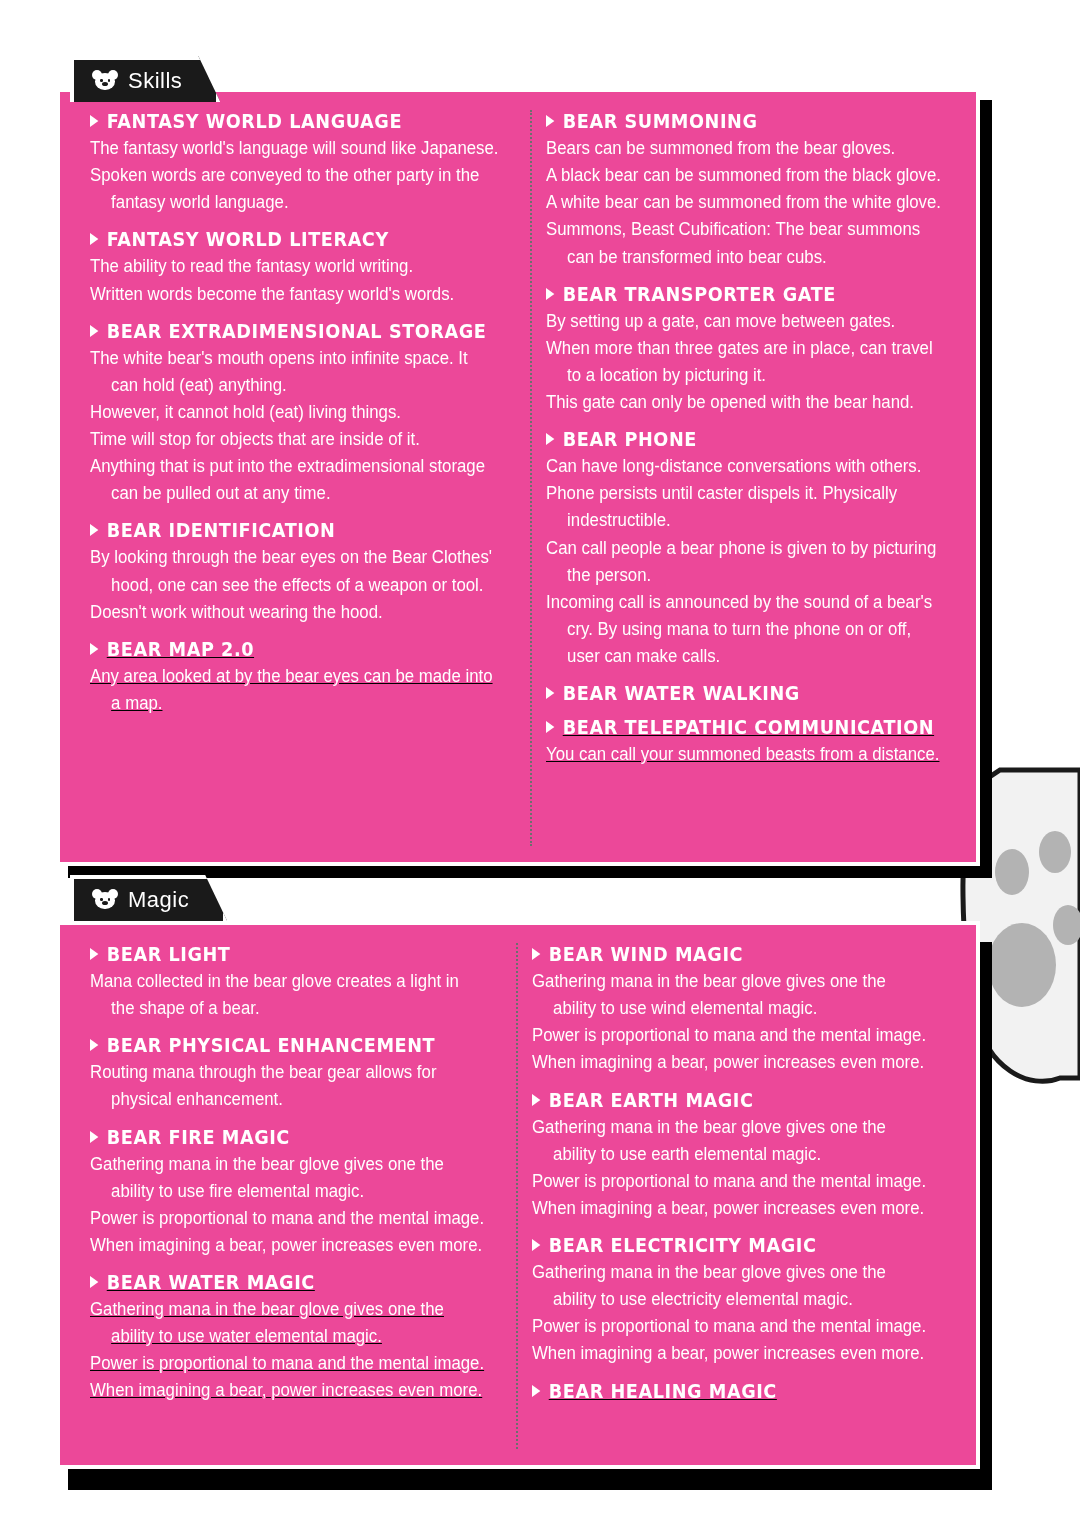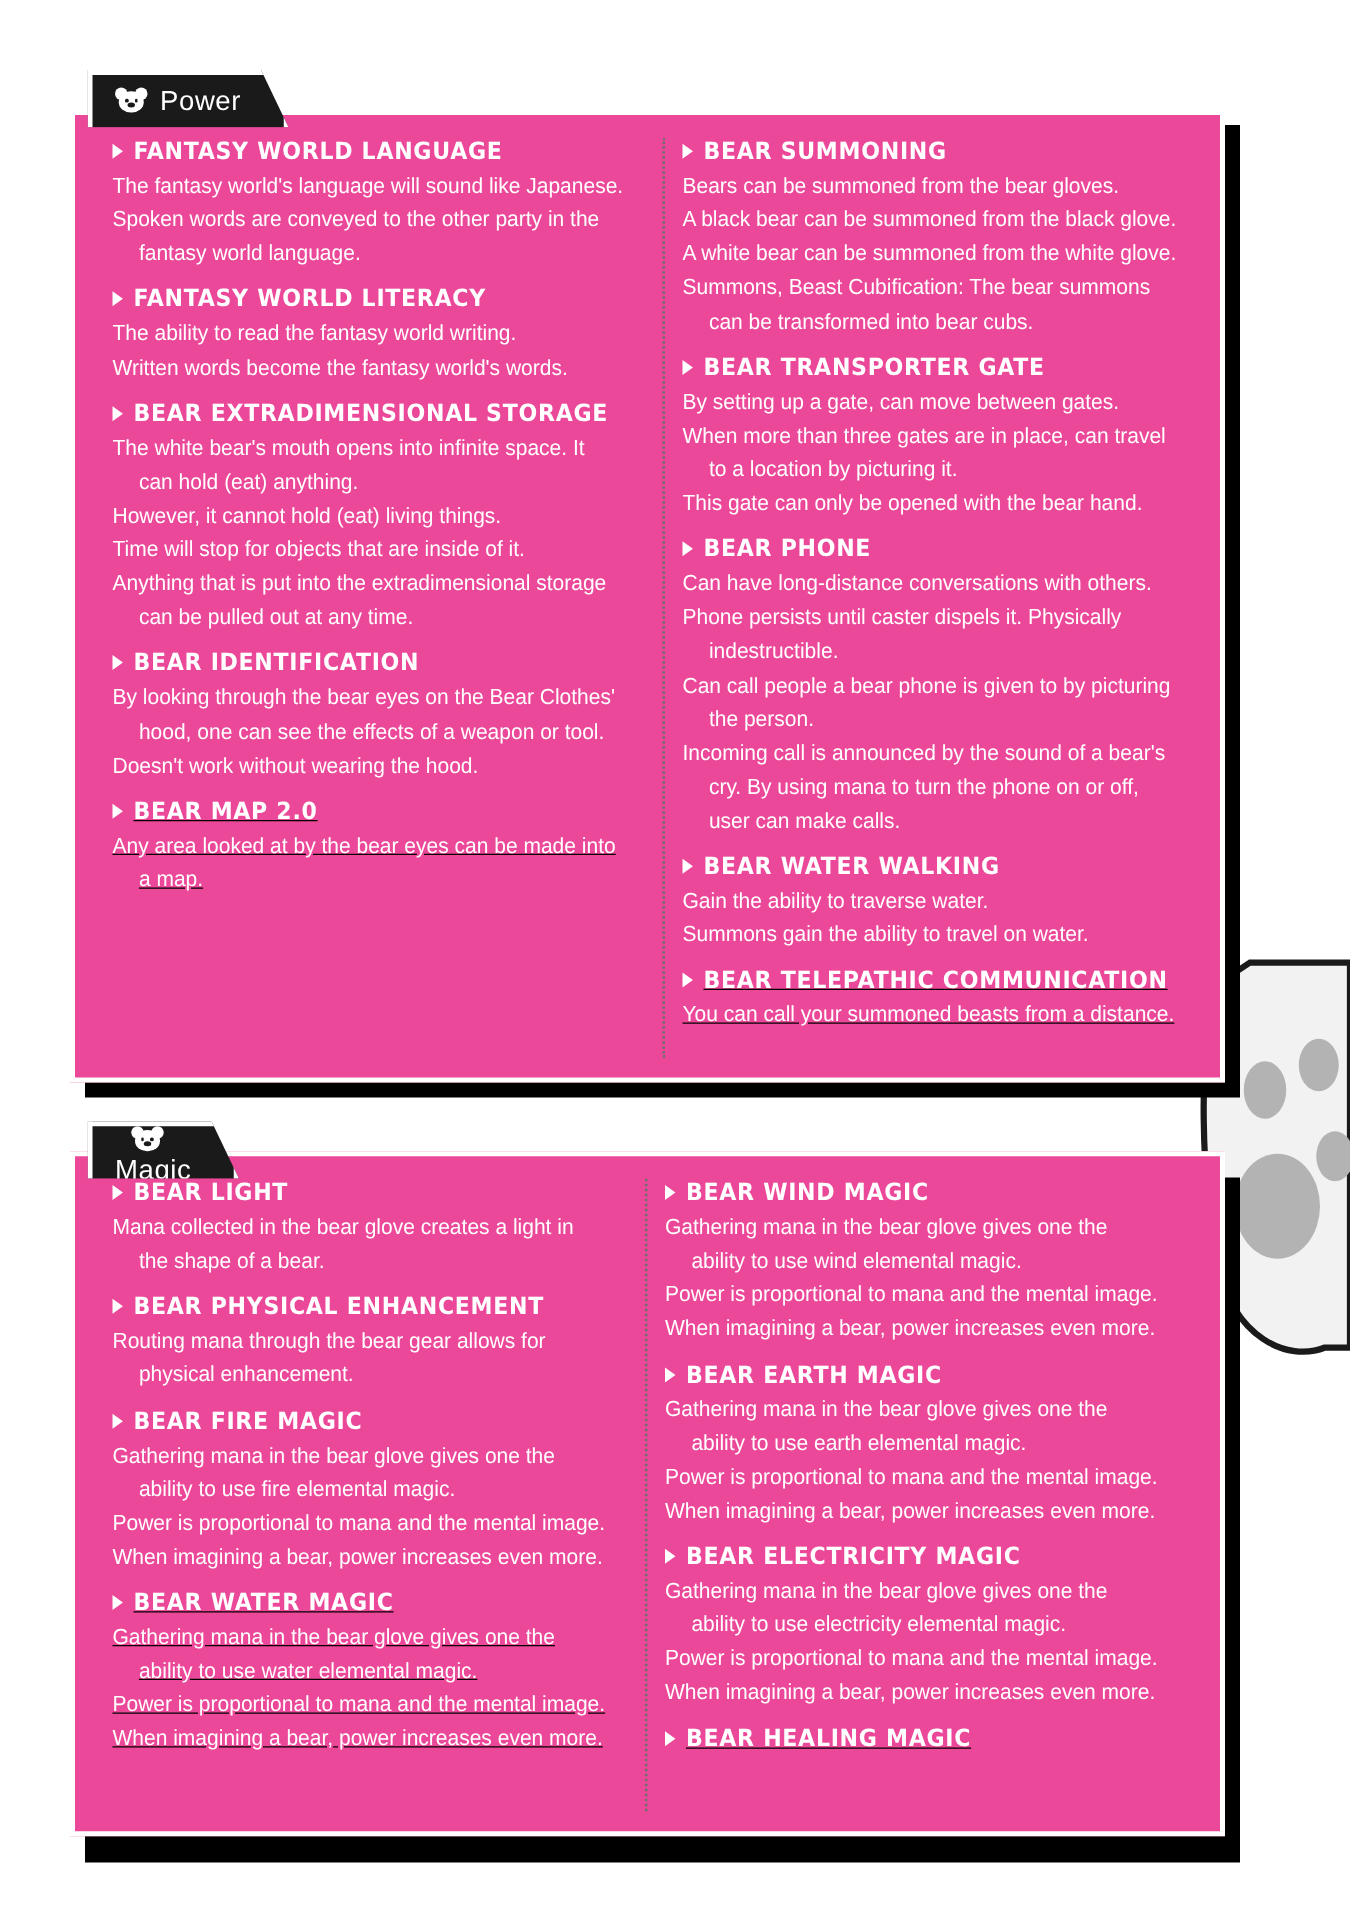--- a/index.html
+++ b/index.html
@@ -56,21 +56,21 @@
     border: 4px solid #ffffff;
     border-bottom: none;
     box-sizing: border-box;
     color: #ffffff;
     font-size: 22px;
     letter-spacing: 0.5px;
     clip-path: polygon(0 0, calc(100% - 22px) 0, 100% 100%, 0 100%);
     padding-right: 34px;
   }
   #tab-skills { left: 70px; top: 56px; }
-  #tab-magic  { left: 70px; top: 897px; flex-direction: column; }
+  #tab-magic  { left: 70px; top: 875px; }
 
   .tab-bear-icon {
     width: 26px;
     height: 22px;
     margin-right: 10px;
     position: relative;
     flex: none;
   }
   .tab-bear-icon .head {
     position: absolute;
@@ -175,21 +175,21 @@
 <div class="panel-shadow" id="shadow-skills"></div>
 <div class="tab" id="tab-skills">
   <span class="tab-bear-icon">
     <span class="ear-l"></span>
       <span class="ear-r"></span>
       <span class="head"></span>
     <span class="eye-l"></span>
       <span class="eye-r"></span>
       <span class="snout"></span>
   </span>
-  <span>Power</span>
+  <span>Skills</span>
 </div>
 <div class="panel" id="panel-skills">
   <div class="columns">
     <div class="col left">
 
       <div class="entry">
         <div class="entry-title">
           <span class="arrow"></span>
           <span>FANTASY WORLD LANGUAGE</span>
         </div>
@@ -284,24 +284,20 @@
           <li>Can call people a bear phone is given to by picturing the person.</li>
           <li>Incoming call is announced by the sound of a bear's cry. By using mana to turn the phone on or off, user can make calls.</li>
         </ul>
       </div>
 
       <div class="entry">
         <div class="entry-title">
           <span class="arrow"></span>
           <span>BEAR WATER WALKING</span>
         </div>
-        <ul class="lines">
-          <li>Gain the ability to traverse water.</li>
-          <li>Summons gain the ability to travel on water.</li>
-        </ul>
       </div>
 
       <div class="entry">
         <div class="entry-title">
           <span class="arrow"></span>
           <span>BEAR TELEPATHIC COMMUNICATION</span>
         </div>
         <ul class="lines">
           <li>You can call your summoned beasts from a distance.</li>
         </ul>

